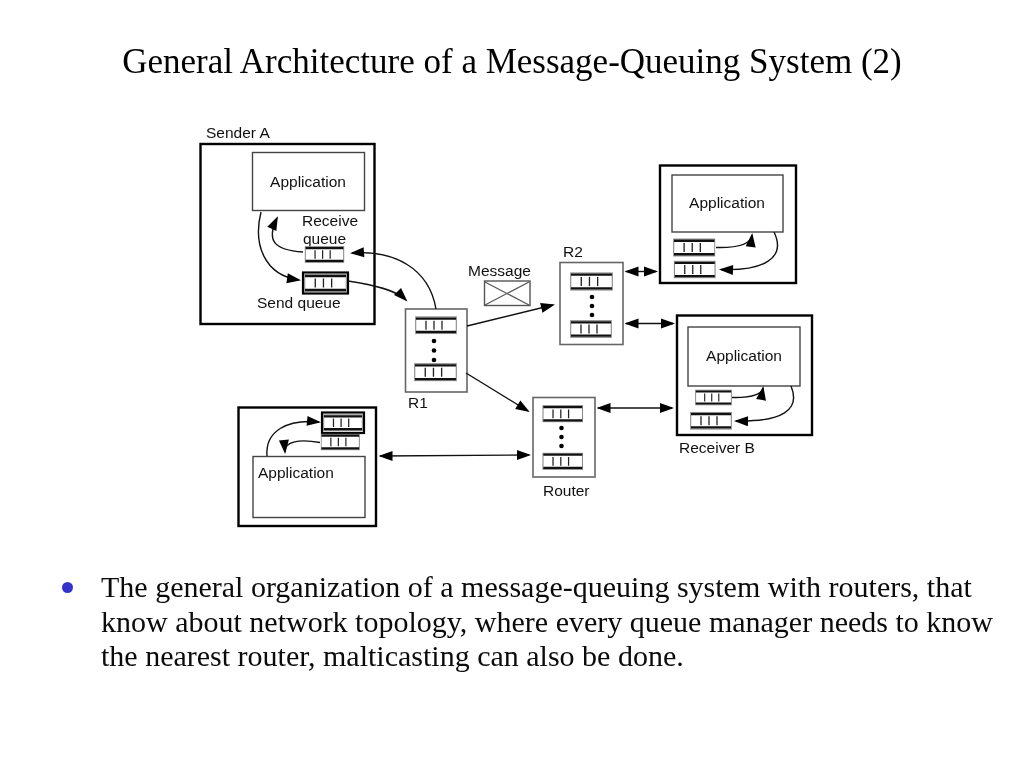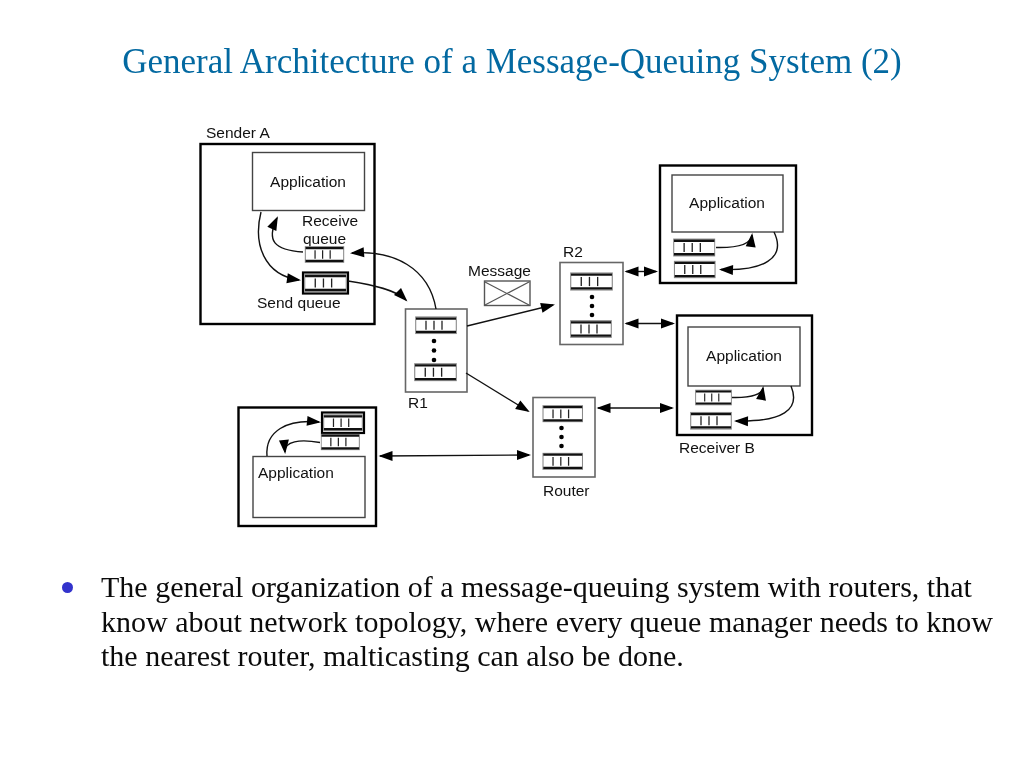--- a/index.html
+++ b/index.html
@@ -4,21 +4,21 @@
 <style>
   html,body{margin:0;padding:0;}
   body{
     width:1024px;height:768px;position:relative;overflow:hidden;
     background:#ffffff;font-family:"Liberation Sans",sans-serif;
   }
   .slide-title{
     position:absolute;top:42px;left:0;width:1024px;
     text-align:center;
     font-family:"Liberation Serif",serif;
-    font-size:35px;font-weight:400;color:#0369a1;
+    font-size:35px;font-weight:400;color:#000000;
     letter-spacing:0px;white-space:nowrap;
   }
   svg.diagram{position:absolute;left:0;top:0;}
   svg text{
     font-family:"Liberation Sans",sans-serif;
     font-size:15.5px;fill:#111111;
   }
   .bullet-block{position:absolute;left:55px;top:570px;width:960px;}
   .bullet-dot{
     position:absolute;left:7px;top:12px;width:11px;height:11px;

